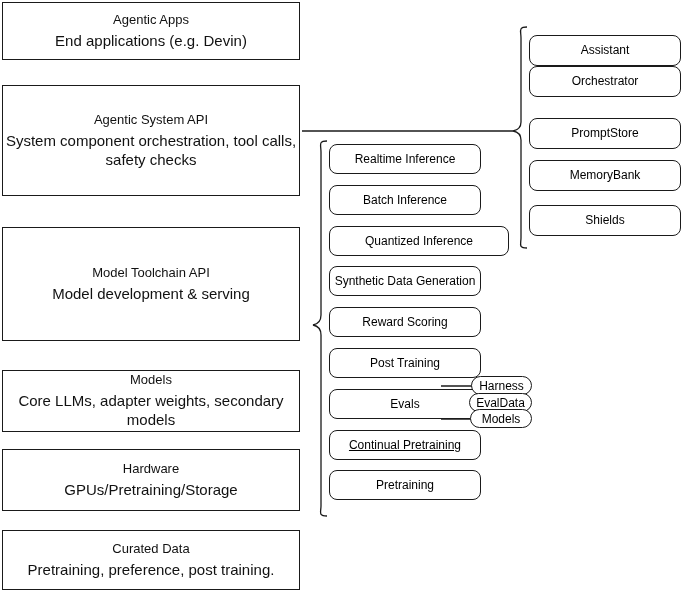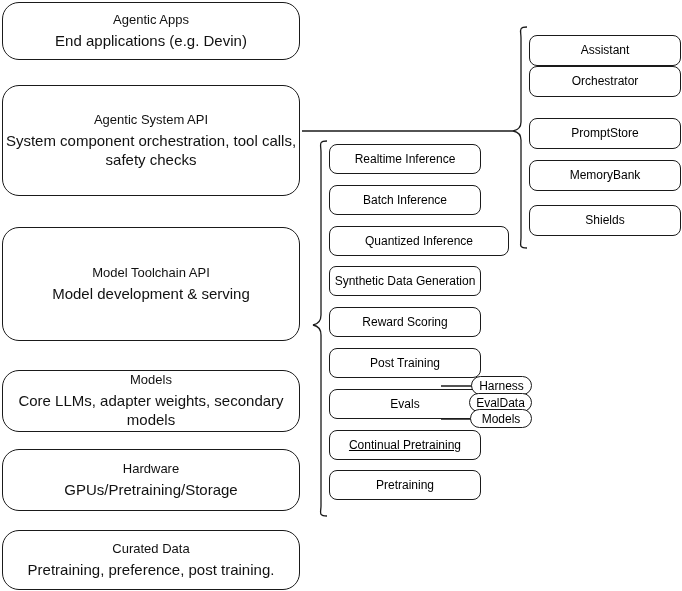--- a/index.html
+++ b/index.html
@@ -27,21 +27,21 @@
     border: 1.3px solid #1a1a1a;
     background: #ffffff;
     display: flex;
     flex-direction: column;
     align-items: center;
     justify-content: center;
     text-align: center;
     line-height: 1.25;
   }
   .layer {
-    border-radius: 17px;
+    border-radius: 0;
   }
   .layer .title {
     font-size: 13px;
     color: #111111;
   }
   .layer .sub {
     font-size: 15px;
     color: #111111;
     margin-top: 4px;
   }
@@ -135,21 +135,21 @@
 
   <div class="box chip" style="left:329px; top:144px; width:152px; height:30px;">
     <span>Realtime Inference</span>
   </div>
   <div class="box chip" style="left:329px; top:185px; width:152px; height:30px;">
     <span>Batch Inference</span>
   </div>
   <div class="box chip" style="left:329px; top:226px; width:180px; height:30px;">
     <span>Quantized Inference</span>
   </div>
-  <div class="box chip" style="left:329px; top:266px; width:152px; height:30px;border-radius:7px;">
+  <div class="box chip" style="left:329px; top:266px; width:152px; height:30px;">
     <span>Synthetic Data Generation</span>
   </div>
   <div class="box chip" style="left:329px; top:307px; width:152px; height:30px;">
     <span>Reward Scoring</span>
   </div>
   <div class="box chip" style="left:329px; top:348px; width:152px; height:30px;">
     <span>Post Training</span>
   </div>
   <div class="box chip" style="left:329px; top:389px; width:152px; height:30px;">
     <span>Evals</span>

